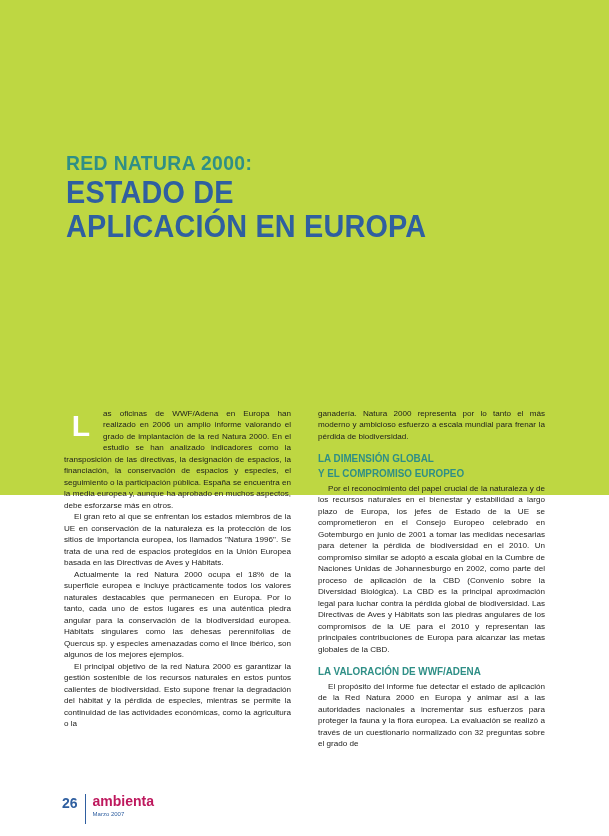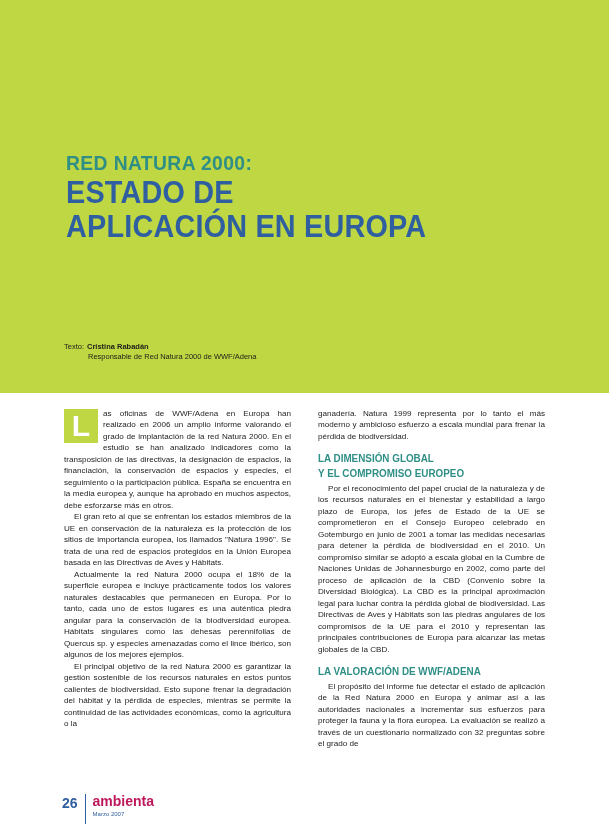--- a/index.html
+++ b/index.html
@@ -15,21 +15,21 @@
     overflow: hidden;
     position: relative;
   }
 
   
   .hero {
     position: absolute;
     left: 0;
     top: 0;
     width: 609px;
-    height: 393px;
+    height: 495px;
     background: #bed742;
   }
 
   .hero-title-block {
     position: absolute;
     left: 66px;
     top: 152px;
     width: 500px;
   }
 
@@ -180,40 +180,33 @@
 </head>
 <body>
 
 <div class="hero">
   <div class="hero-title-block">
     <div class="kicker">RED NATURA 2000:</div>
     <div class="headline">ESTADO DE</div>
     <div class="headline">APLICACIÓN EN EUROPA</div>
   </div>
 
-  <div class="byline">
-    <div class="byline-row">
-      <span class="byline-label">Texto:</span>
-      <span class="byline-name">Cristina Rabadán</span>
-    </div>
-    <span class="byline-role">Responsable de Red Natura 2000 de WWF/Adena</span>
-  </div>
 </div>
 
 <div class="body-area">
 
   <div class="col col-left">
     <p class="no-indent"><span class="dropcap">L</span><span>as oficinas de WWF/Adena en Europa han realizado en 2006 un amplio informe valorando el grado de implantación de la red Natura 2000. En el estudio se han analizado indicadores como la transposición de las directivas, la designación de espacios, la financiación, la conservación de espacios y especies, el seguimiento o la participación pública. España se encuentra en la media europea y, aunque ha aprobado en muchos aspectos, debe esforzarse más en otros.</span></p>
     <p>El gran reto al que se enfrentan los estados miembros de la UE en conservación de la naturaleza es la protección de los sitios de importancia europea, los llamados "Natura 1996". Se trata de una red de espacios protegidos en la Unión Europea basada en las Directivas de Aves y Hábitats.</p>
     <p>Actualmente la red Natura 2000 ocupa el 18% de la superficie europea e incluye prácticamente todos los valores naturales destacables que permanecen en Europa. Por lo tanto, cada uno de estos lugares es una auténtica piedra angular para la conservación de la biodiversidad europea. Hábitats singulares como las dehesas perennifolias de Quercus sp. y especies amenazadas como el lince ibérico, son algunos de los mejores ejemplos.</p>
     <p>El principal objetivo de la red Natura 2000 es garantizar la gestión sostenible de los recursos naturales en estos puntos calientes de biodiversidad. Esto supone frenar la degradación del hábitat y la pérdida de especies, mientras se permite la continuidad de las actividades económicas, como la agricultura o la</p>
   </div>
 
   <div class="col col-right">
-    <p class="no-indent">ganadería. Natura 1999 representa por lo tanto el más moderno y ambicioso esfuerzo a escala mundial para frenar la pérdida de biodiversidad.</p>
+    <p class="no-indent">ganadería. Natura 2000 representa por lo tanto el más moderno y ambicioso esfuerzo a escala mundial para frenar la pérdida de biodiversidad.</p>
 
     <div class="section-head">LA DIMENSIÓN GLOBAL</div>
     <div class="section-head" style="margin-top:0;">Y EL COMPROMISO EUROPEO</div>
     <p>Por el reconocimiento del papel crucial de la naturaleza y de los recursos naturales en el bienestar y estabilidad a largo plazo de Europa, los jefes de Estado de la UE se comprometieron en el Consejo Europeo celebrado en Gotemburgo en junio de 2001 a tomar las medidas necesarias para detener la pérdida de biodiversidad en el 2010. Un compromiso similar se adoptó a escala global en la Cumbre de Naciones Unidas de Johannesburgo en 2002, como parte del proceso de aplicación de la CBD (Convenio sobre la Diversidad Biológica). La CBD es la principal aproximación legal para luchar contra la pérdida global de biodiversidad. Las Directivas de Aves y Hábitats son las piedras angulares de los compromisos de la UE para el 2010 y representan las principales contribuciones de Europa para alcanzar las metas globales de la CBD.</p>
 
     <div class="section-head">LA VALORACIÓN DE WWF/ADENA</div>
     <p>El propósito del informe fue detectar el estado de aplicación de la Red Natura 2000 en Europa y animar así a las autoridades nacionales a incrementar sus esfuerzos para proteger la fauna y la flora europea. La evaluación se realizó a través de un cuestionario normalizado con 32 preguntas sobre el grado de</p>
   </div>
 </div>
 

